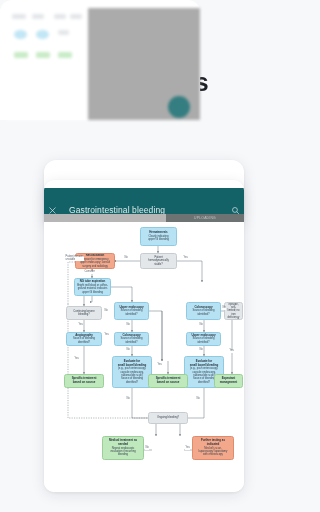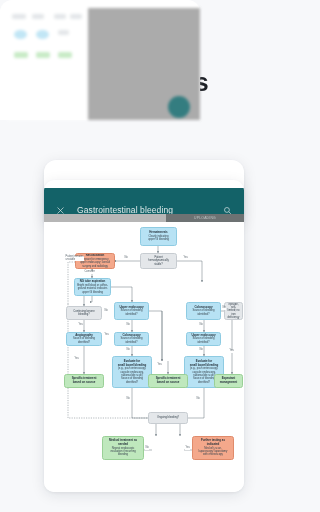--- a/index.html
+++ b/index.html
@@ -54,21 +54,21 @@
   
   .card-front{
     left:44px;top:180px;width:200px;height:312px;
     border-radius:10px;
   }
   
   .appbar{
     position:absolute;left:0;top:8px;width:200px;height:44px;
     background:#136268;
     display:flex;align-items:center;
-    padding:0 12px;box-sizing:border-box;
+    padding:0 4px;box-sizing:border-box;
   }
   .appbar-title{
     flex:1;margin-left:12px;
     color:#dfeaea;font-size:8.5px;letter-spacing:.1px;
     white-space:nowrap;overflow:hidden;
   }
   .ico{width:9px;height:9px;display:block;flex:0 0 auto;}
   .ico svg{width:100%;height:100%;display:block;}
   
   .subbar{

